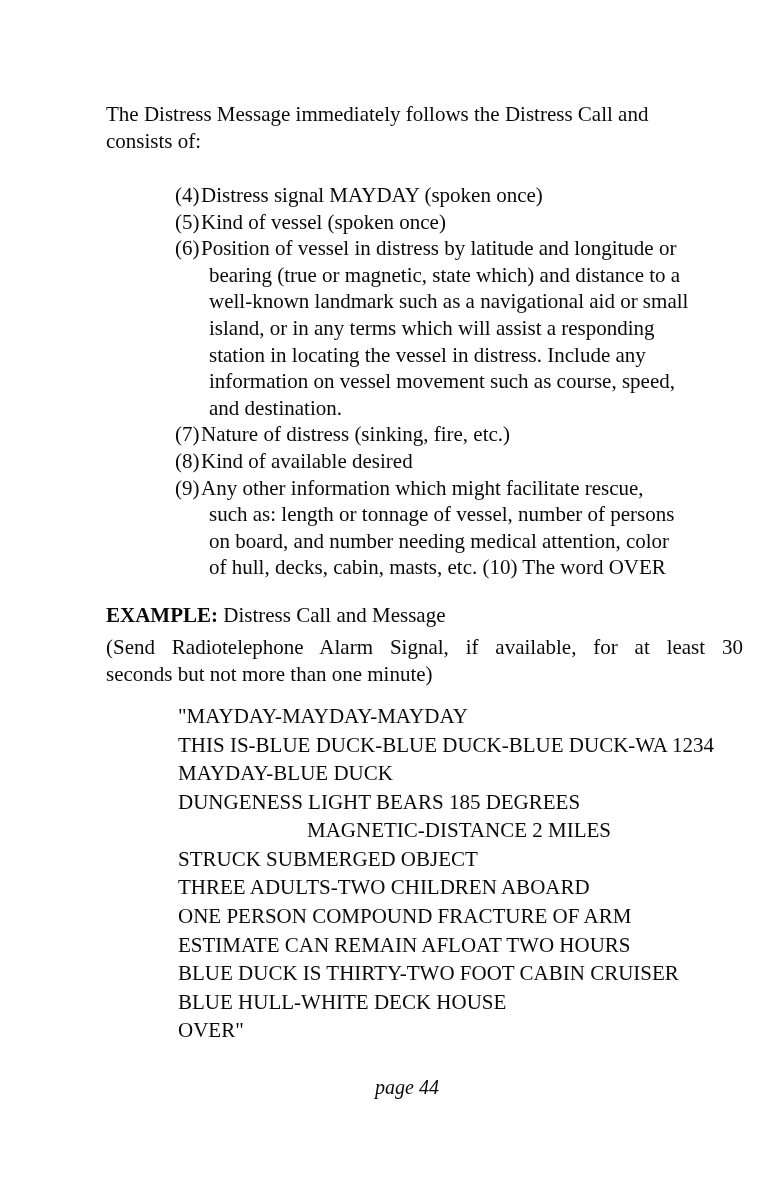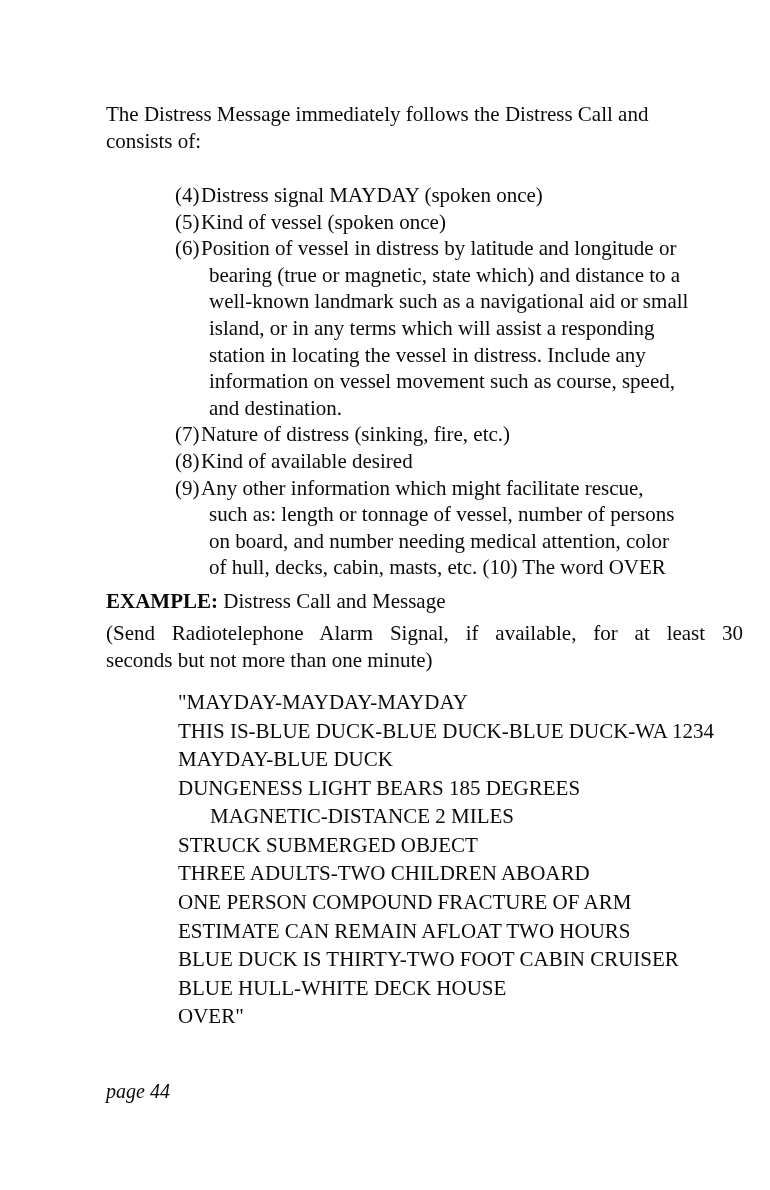--- a/index.html
+++ b/index.html
@@ -29,45 +29,46 @@
   }
   .li-line { white-space: nowrap; }
   .li-num {
     display: inline-block;
     width: 26px;
   }
   .li-cont {
     margin-left: 34px;
   }
   .example {
-    margin-top: 7px;
+    margin-top: 21px;
     line-height: 27px;
   }
   .bold { font-weight: bold; }
   .note {
     margin-top: 5px;
     line-height: 27px;
     width: 637px;
   }
   .note-justify {
     text-align: justify;
     text-align-last: justify;
   }
   .message {
     margin-top: 14px;
     margin-left: 72px;
     line-height: 28.6px;
   }
   .msg-line { white-space: nowrap; }
-  .msg-indent-1 { margin-left: 32px; }
+  .msg-indent-1 { margin-left: 32px; text-align: center; }
   .pagenum {
-    margin-top: 47px;
+    margin-top: 29px;
     font-style: italic;
     font-size: 20px;
     line-height: 27px;
+    text-align: center;
   }
 </style>
 </head>
 <body>
 
 <div class="page">
 
   <div class="intro" id="intro">
       <div>The Distress Message immediately follows the Distress Call and</div>
       <div>consists of:</div>

